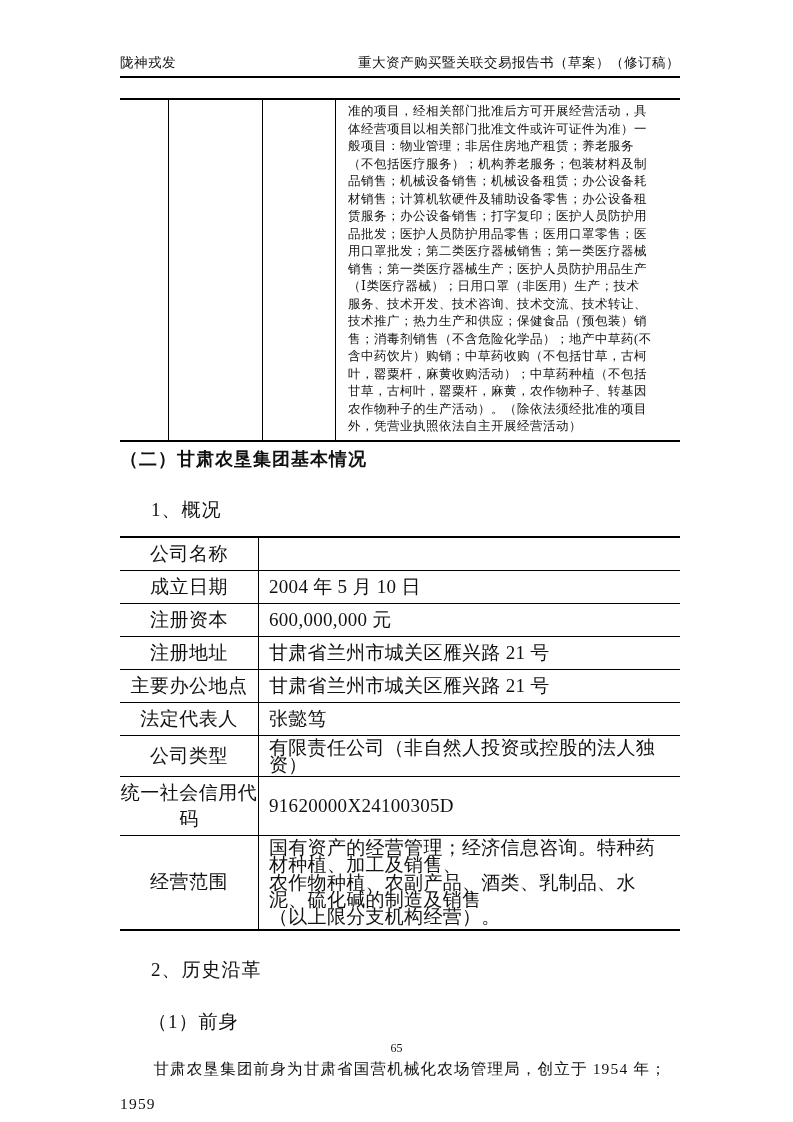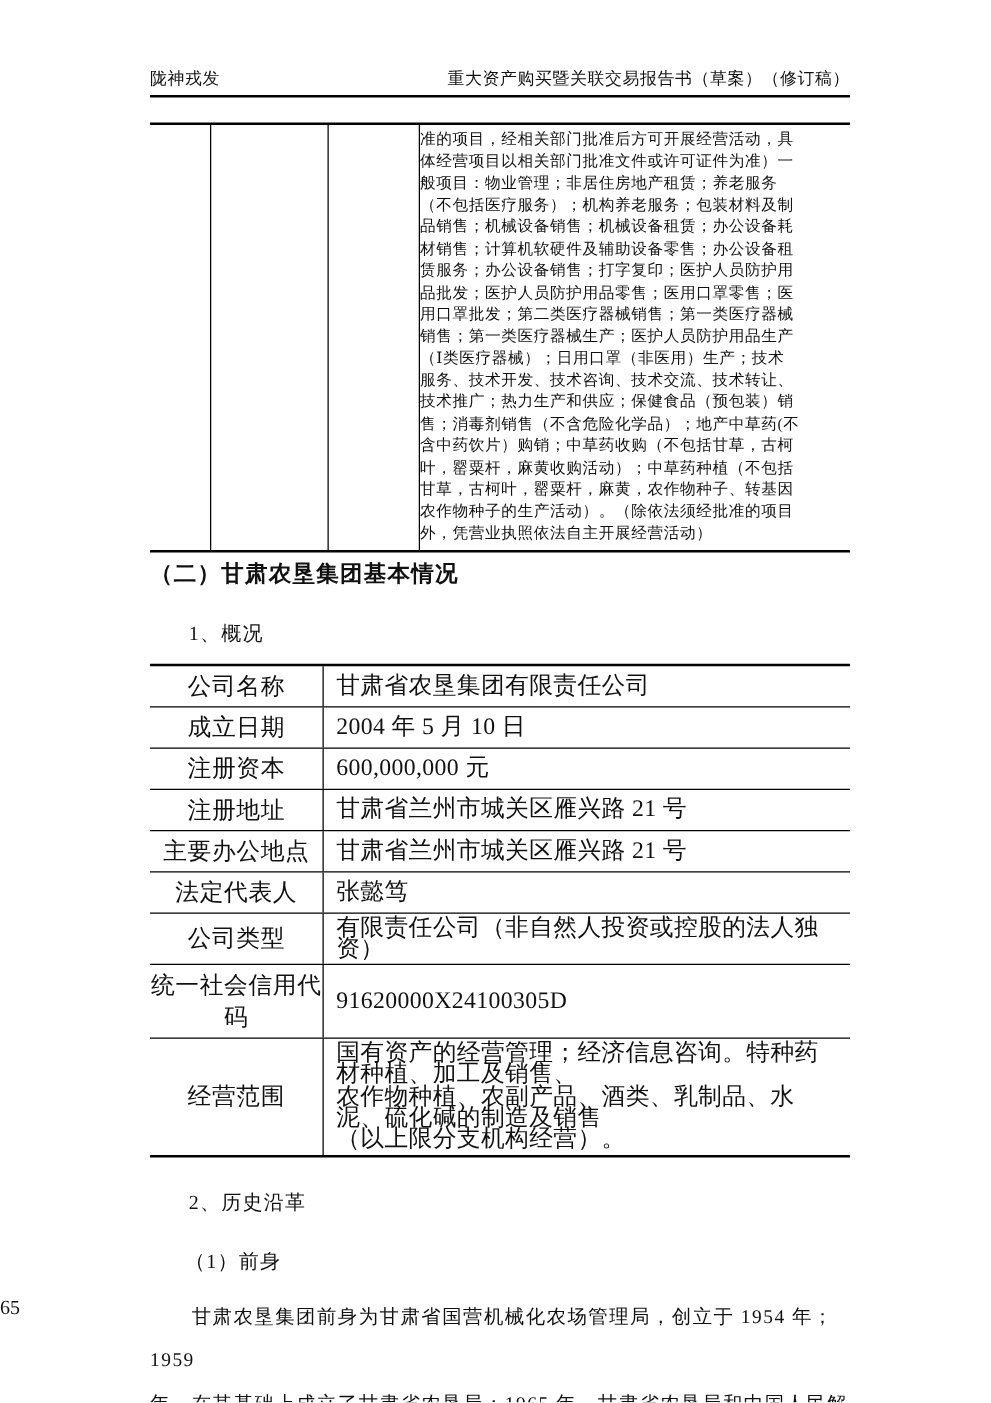--- a/index.html
+++ b/index.html
@@ -37,38 +37,38 @@
     border-top: 2.5px solid #000;
     border-bottom: 2.5px solid #000;
     align-items: stretch;
   }
   .ct-c1 { width: 48px; }
   .ct-c2 { width: 93px; border-left: 1px solid #000; }
   .ct-c3 { width: 72px; border-left: 1px solid #000; }
   .ct-c4 {
     flex: 1;
     border-left: 1px solid #000;
-    padding: 3px 4px 4px 0;
+    padding: 3px 4px 4px 12px;
     font-size: 12.5px;
     line-height: 17.5px;
     letter-spacing: 0.5px;
     white-space: pre-line;
   }
   
   .section-heading {
     margin-top: 5px;
     font-family: "Liberation Sans", "DejaVu Sans", sans-serif;
     font-weight: bold;
     font-size: 18px;
     letter-spacing: 1px;
   }
   .subheading {
     margin-top: 26px;
     padding-left: 31px;
-    font-size: 16px;
+    font-size: 19px;
     letter-spacing: 1px;
   }
   .subheading.tight { }
   .subheading.paren { padding-left: 28px; }
   
   .info-table {
     margin-top: 13px;
     border-top: 2.5px solid #000;
     border-bottom: 2.5px solid #000;
     font-size: 19px;
@@ -105,22 +105,22 @@
     line-height: 35px;
     letter-spacing: 1.2px;
     white-space: pre-line;
   }
   
   .page-number {
     position: absolute;
     bottom: 66px;
     left: 0;
     width: 100%;
-    text-align: left;
-    font-size: 16px;
+    text-align: center;
+    font-size: 12px;
   }
 </style>
 </head>
 <body>
 
 <div class="page">
   <div class="content">
 
     <div class="doc-header">
       <span>陇神戎发</span>
@@ -152,21 +152,20 @@
 外，凭营业执照依法自主开展经营活动）</div>
     </div>
 
     <div class="section-heading">（二）甘肃农垦集团基本情况</div>
 
     <div class="subheading">1、概况</div>
 
     <div class="info-table">
       <div class="info-row">
         <div class="info-label">公司名称</div>
-        <div class="info-value">甘肃省农垦集团有限责任公司</div>
       </div>
       <div class="info-row">
         <div class="info-label">成立日期</div>
         <div class="info-value">2004 年 5 月 10 日</div>
       </div>
       <div class="info-row">
         <div class="info-label">注册资本</div>
         <div class="info-value">600,000,000 元</div>
       </div>
       <div class="info-row">

